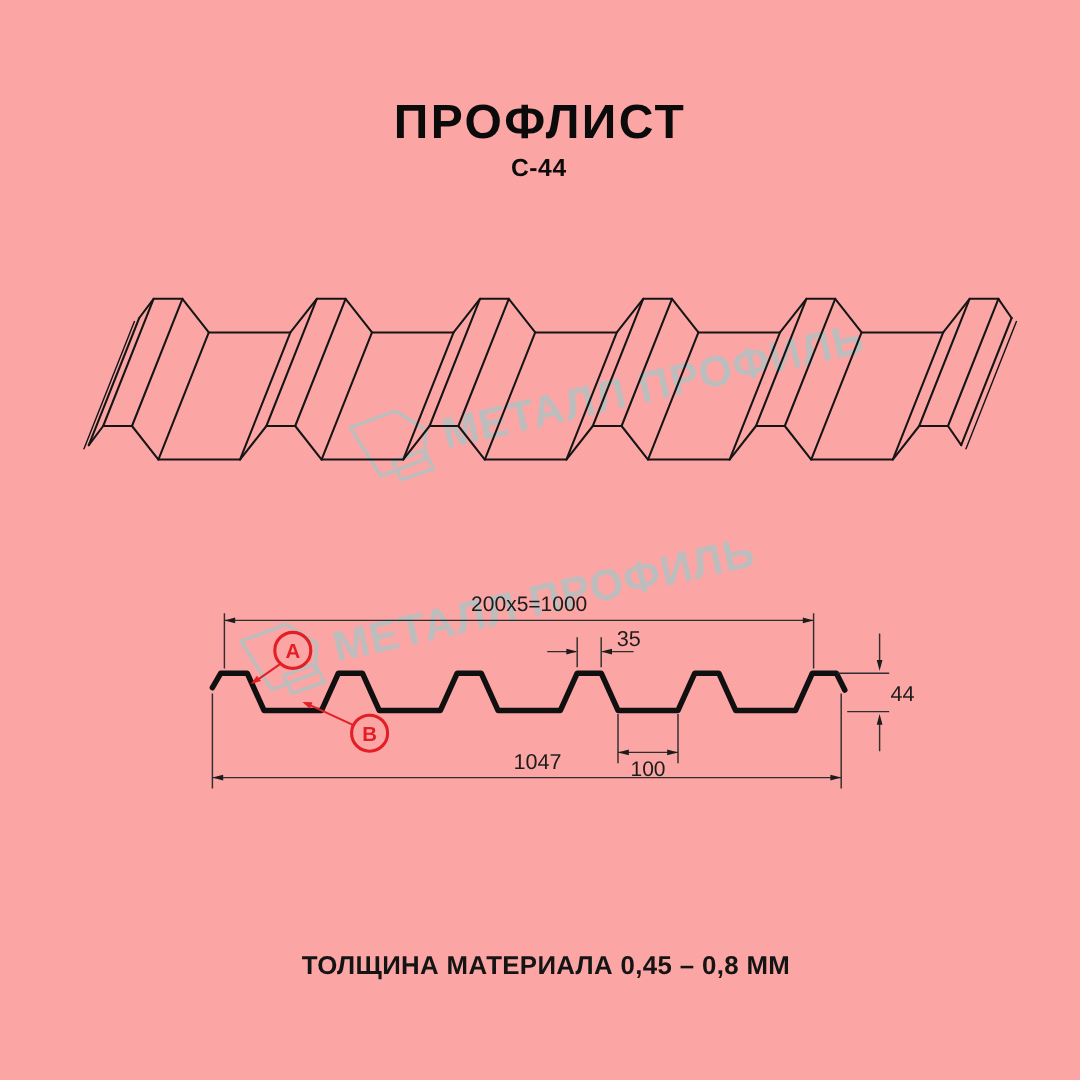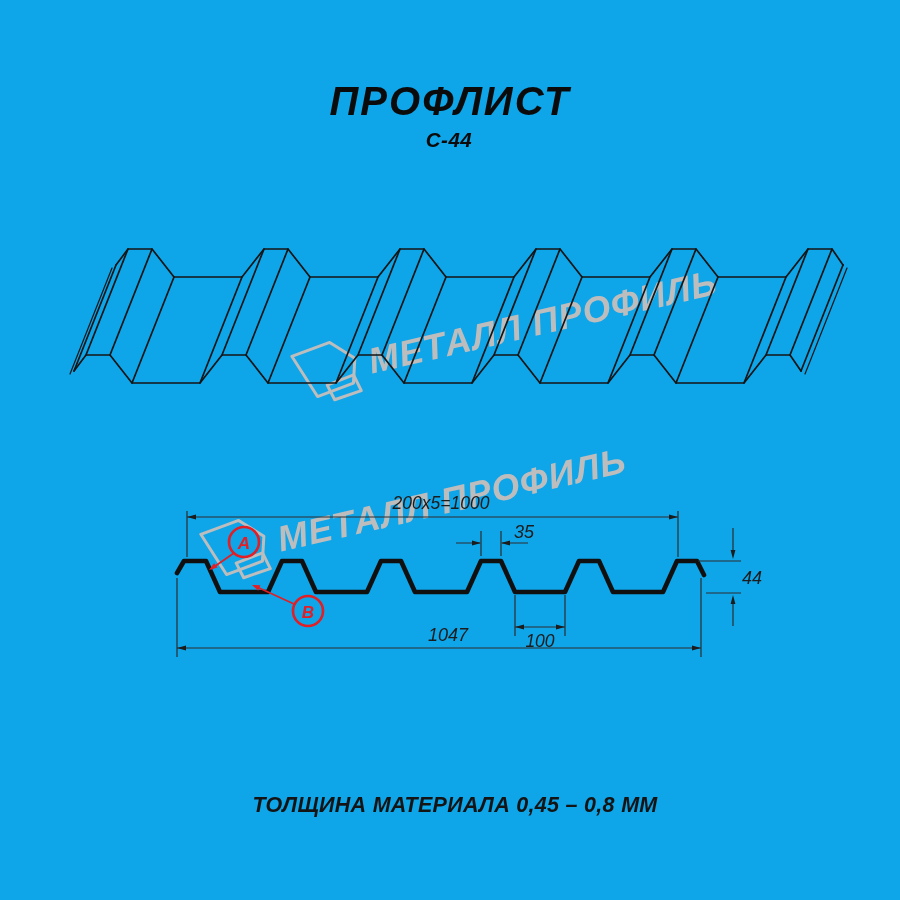--- a/index.html
+++ b/index.html
@@ -1,17 +1,17 @@
 <!DOCTYPE html>
 <html><head>
 <meta charset="utf-8">
 <style>
   html,body{margin:0;padding:0;background:#ffffff;}
-  .page{position:relative;width:900px;height:900px;background:#0ea5e9;overflow:hidden;
-        font-family:"Liberation Sans", sans-serif;font-style:italic;}
+  .page{position:relative;width:900px;height:900px;background:#fca5a5;overflow:hidden;
+        font-family:"Liberation Sans", sans-serif;}
   svg{display:block;}
   .t-title{font-family:"Liberation Sans",sans-serif;font-weight:700;font-size:40px;letter-spacing:2px;fill:#0b0b0b;}
   .t-sub{font-family:"Liberation Sans",sans-serif;font-weight:700;font-size:20.5px;letter-spacing:0.5px;fill:#0b0b0b;}
   .t-foot{font-family:"Liberation Sans",sans-serif;font-weight:700;font-size:21.5px;letter-spacing:0.3px;fill:#141414;}
   .t-dim{font-family:"Liberation Sans",sans-serif;font-weight:400;font-size:17.5px;fill:#1c1c1c;}
   .t-dim2{font-family:"Liberation Sans",sans-serif;font-weight:400;font-size:18px;fill:#1c1c1c;}
   .t-wm{font-family:"Liberation Sans",sans-serif;font-weight:700;font-size:36px;letter-spacing:1px;fill:#bdbdbd;}
   .t-red{font-family:"Liberation Sans",sans-serif;font-weight:700;font-size:17px;fill:#e31e24;}
   .ln-thin{stroke:#2e2e2e;stroke-width:1.2;fill:none;}
   .ln-3d{stroke:#151515;stroke-width:1.7;fill:none;stroke-linecap:round;stroke-linejoin:round;}

